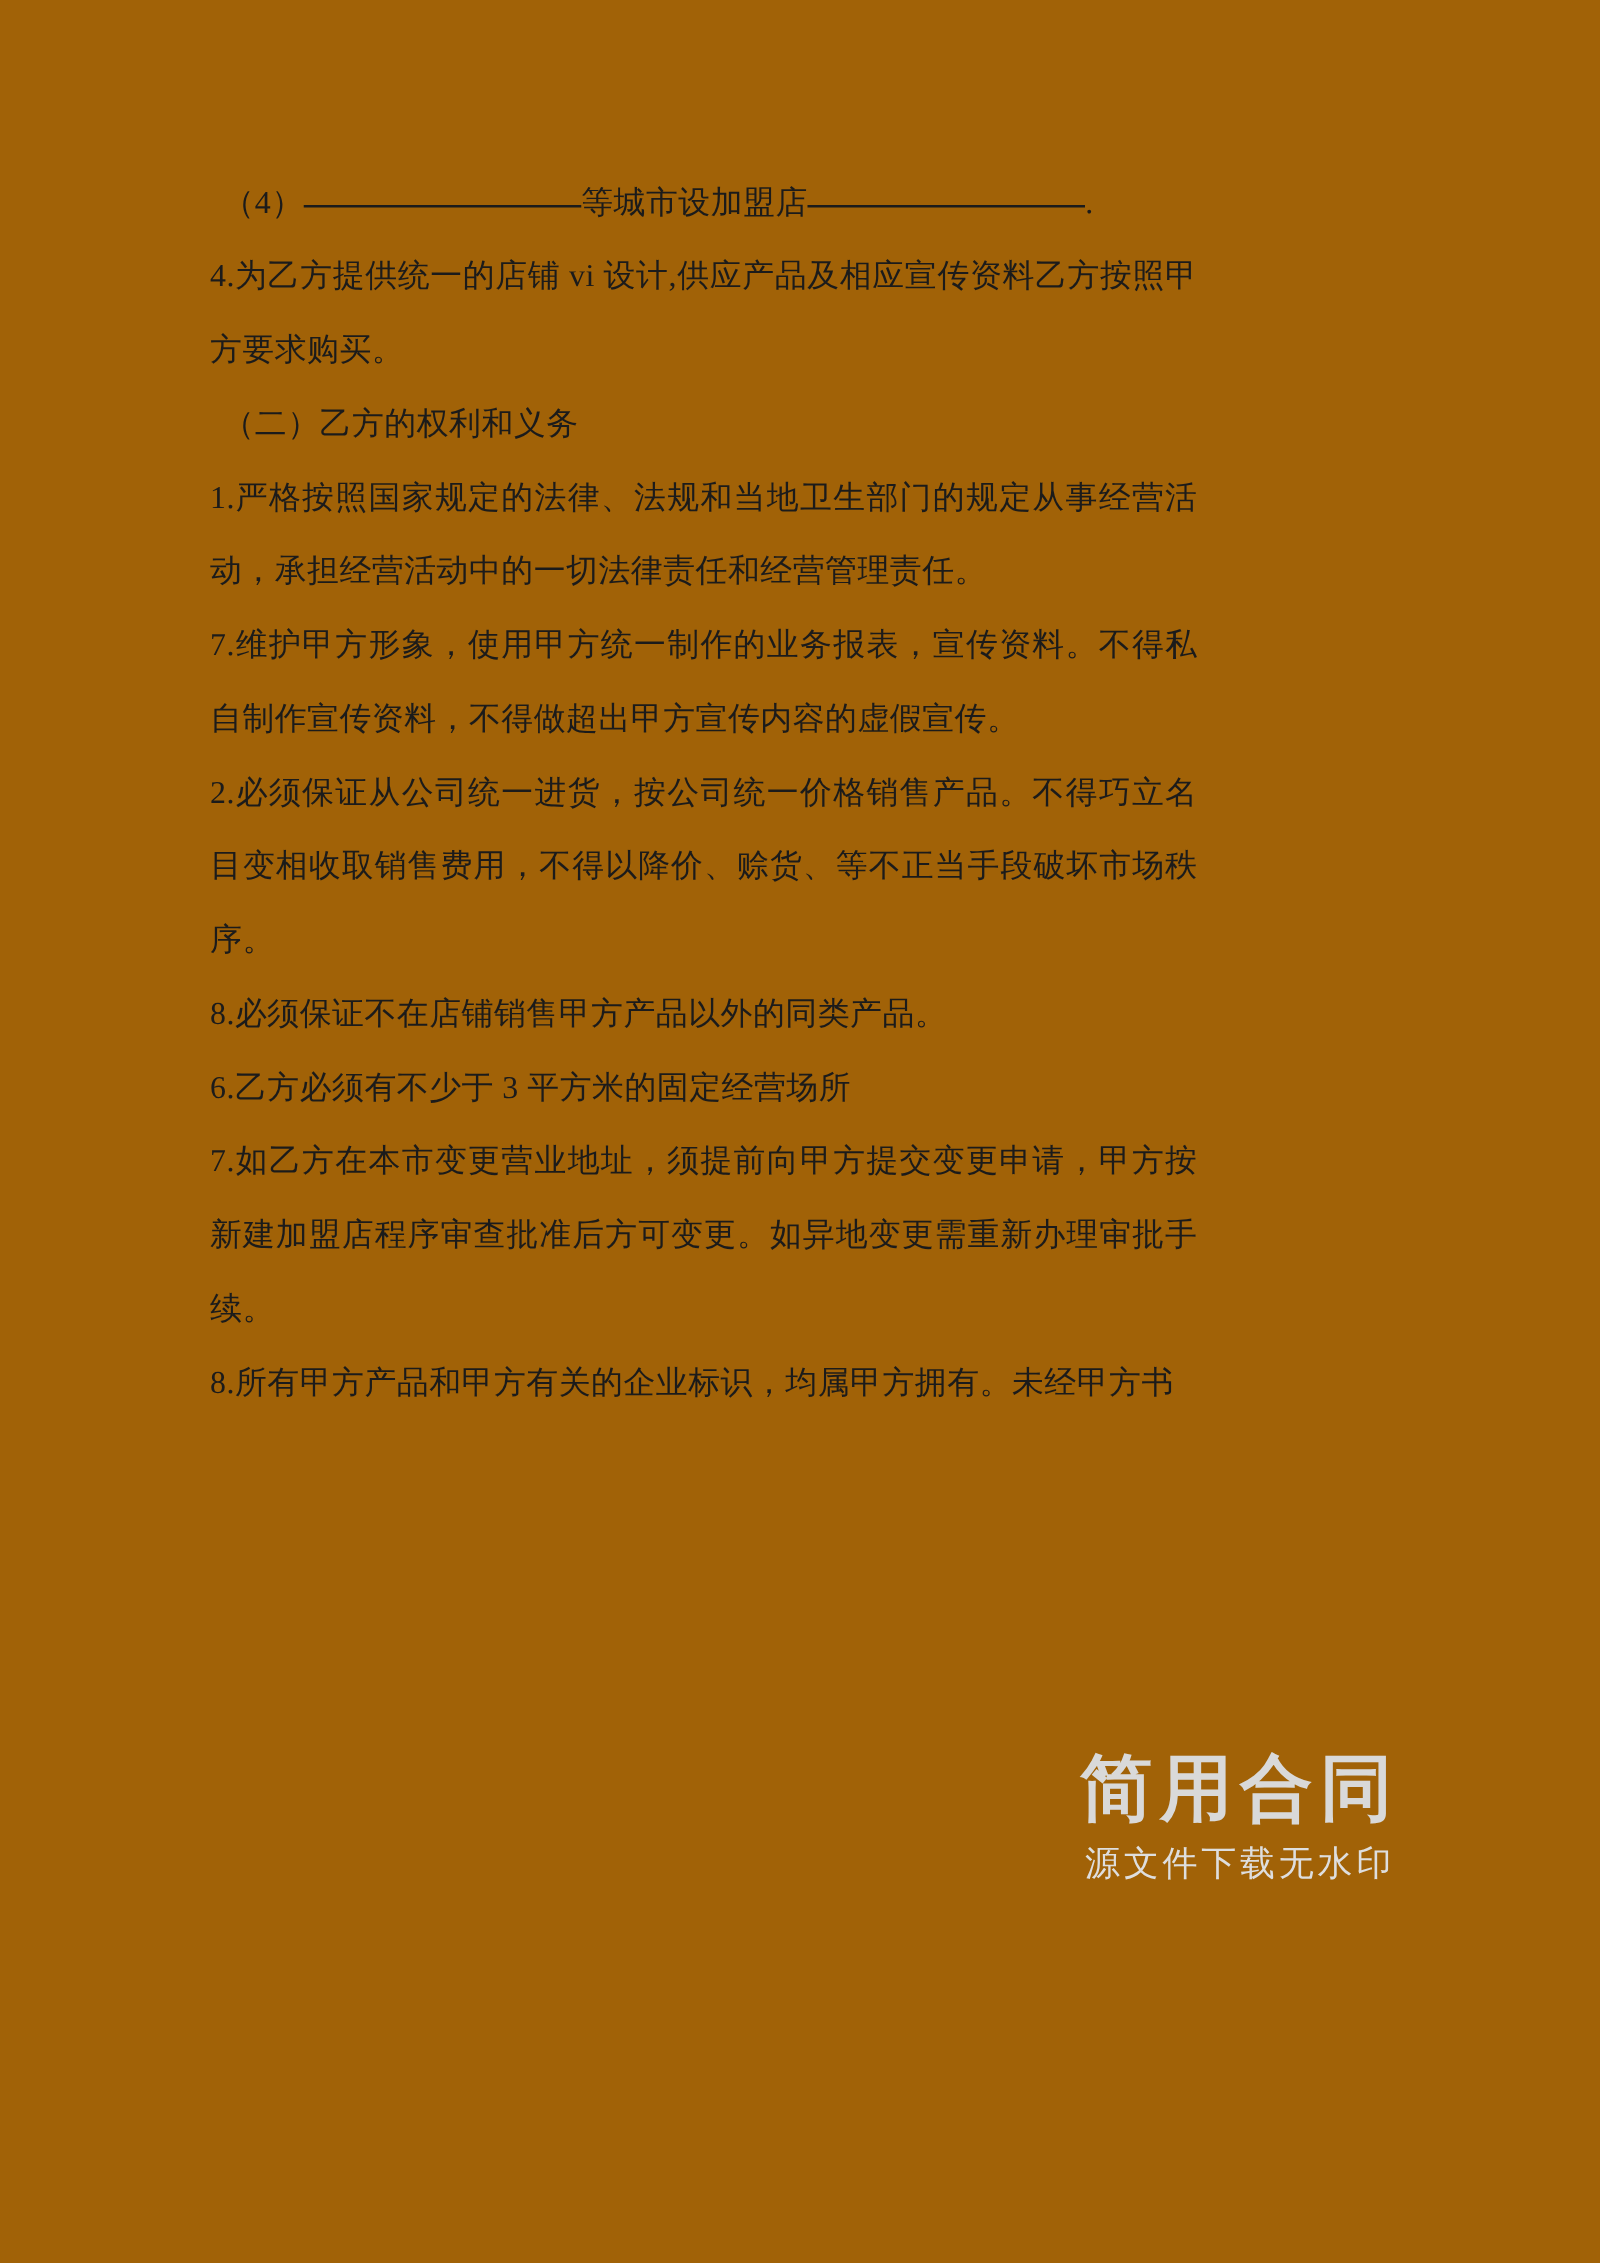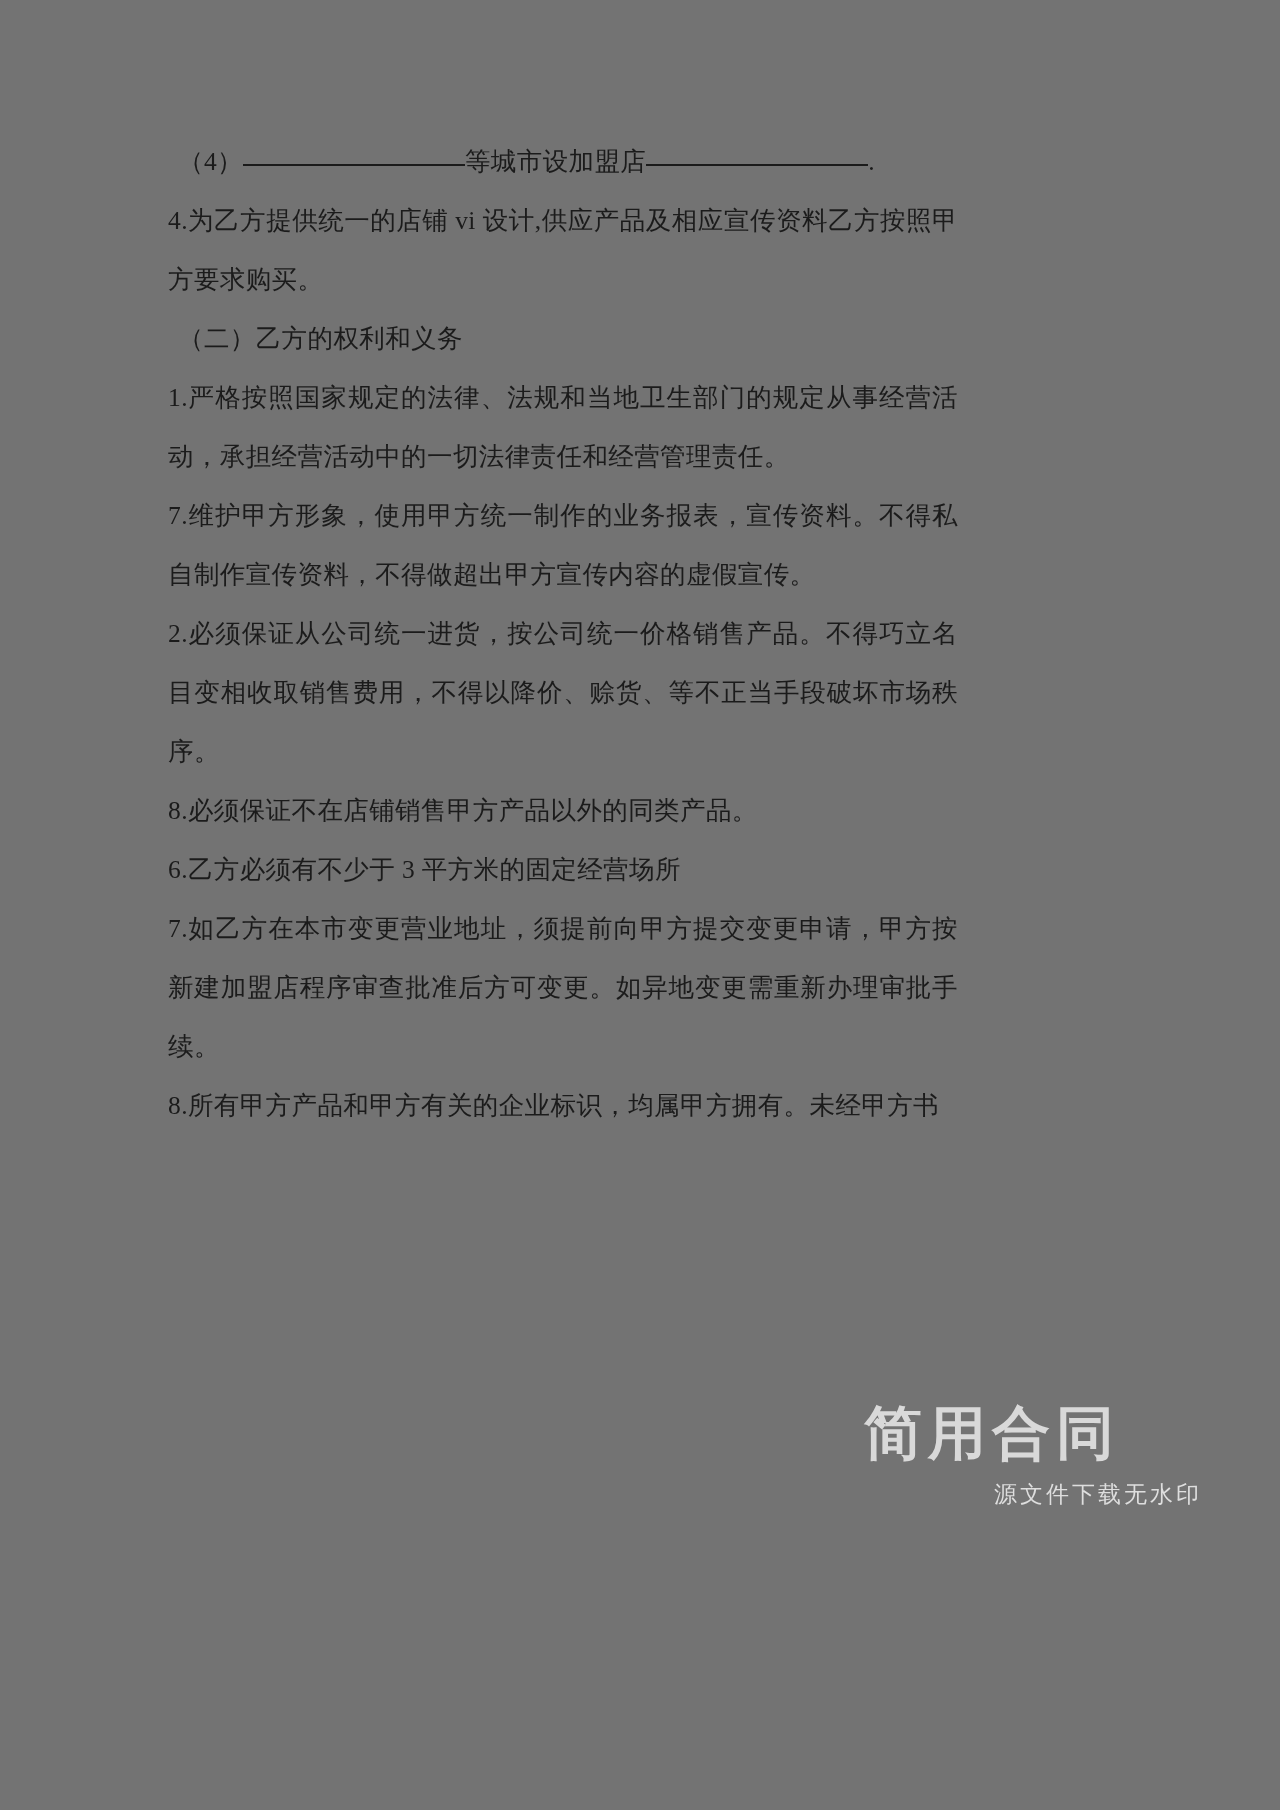--- a/index.html
+++ b/index.html
@@ -12,21 +12,21 @@
     height: 1810px;
     overflow: hidden;
     font-family: "Liberation Serif", "DejaVu Serif", serif;
     position: relative;
   }
 
   .page {
     position: relative;
     width: 1280px;
     height: 1810px;
-    background: #737373;
+    background: #a16207;
     box-sizing: border-box;
     overflow: hidden;
   }
 
   .doc-body {
     position: absolute;
     left: 168px;
     top: 132px;
     width: 790px;
   }
@@ -70,37 +70,36 @@
   .watermark {
     position: absolute;
     right: 78px;
     bottom: 300px;
     width: 420px;
     text-align: center;
     pointer-events: none;
     user-select: none;
   }
   .wm-main {
-    font-family: Liberation Mono, monospace;
+    font-family: Liberation Serif, serif;
     font-size: 58px;
     font-weight: 700;
     color: #d9d9d9;
     letter-spacing: 6px;
     line-height: 1.05;
     white-space: nowrap;
   }
   .wm-sub {
     font-family: Liberation Mono, monospace;
-    font-size: 23px;
+    font-size: 28px;
     font-weight: 400;
     color: #dedede;
     letter-spacing: 3px;
     margin-top: 10px;
     white-space: nowrap;
-    text-align: right;
   }
 </style>
 </head>
 <body>
 
 <div class="page">
 
   <div class="doc-body">
 
     <p class="para paren"><span>（4）</span><span class="fill-line fill-xl"></span><span>等城市设加盟店</span><span class="fill-line fill-xl"></span><span class="dot-end">.</span></p>

